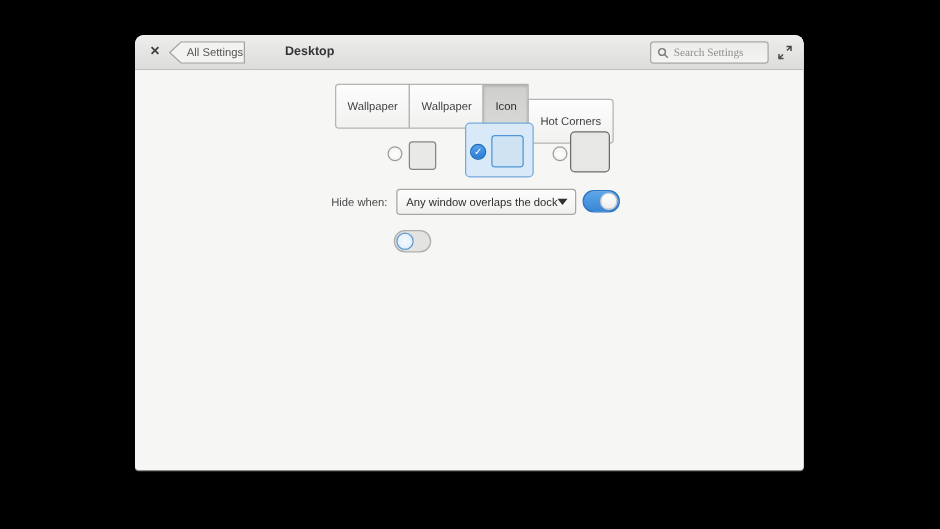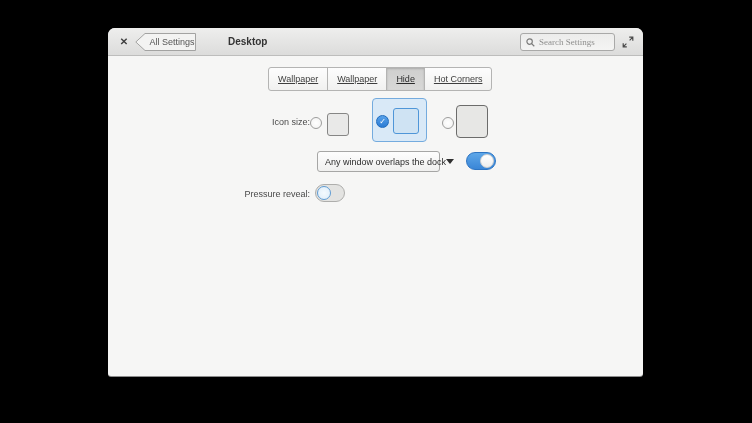--- a/index.html
+++ b/index.html
@@ -55,29 +55,29 @@
     border: none; background: transparent; outline: none;
     font-size: 9px; color: #444; width: 70px;
     font-family: Liberation Serif, serif;
   }
   .search-entry input::placeholder { color: #8f8f8e; }
   .resize-btn { position: absolute; right: 9px; top: 8px; width: 12px; height: 12px; }
 
   
   .tabs { position: absolute; left: 160px; top: 39px; display: flex; }
   .tab {
-    height: 24px; padding: 0 9px;
+    height: 36px; padding: 0 9px;
     display: flex; align-items: center;
     font-size: 9px; color: #3e3e3e;
     background: linear-gradient(#fdfdfd, #f1f1f0);
     border: 1px solid #b4b4b3;
-    margin-left: -1px; cursor: default; white-space: nowrap; text-decoration: underline;
+    margin-left: -1px; cursor: default; white-space: nowrap;
   }
   .tab:first-child { border-radius: 3px 0 0 3px; margin-left: 0; }
-  .tab:last-child { border-radius: 0 3px 3px 0; }
+  .tab:last-child { border-radius: 0 3px 3px 0; margin-top: 12px; }
   .tab.active {
     background: linear-gradient(#cfcfce, #d8d8d7);
     box-shadow: inset 0 1px 2px rgba(0,0,0,0.18);
     color: #2c2c2c;
   }
 
   
   .form-label {
     position: absolute; left: 40px; width: 162px;
     text-align: right; font-size: 9px; color: #4a4a4a;
@@ -108,21 +108,21 @@
     left: 20px; top: 9px; width: 26px; height: 26px;
     background: #cfe3f3; border: 1px solid #4f96d8; border-radius: 3px;
   }
   .sq-large {
     left: 348px; top: 77px; width: 32px; height: 33px;
     background: #e7e7e5; border: 1px solid #6c6c6b; border-radius: 4px;
   }
 
   
   .dropdown {
-    position: absolute; left: 209px; top: 123px; width: 123px; height: 21px;
+    position: absolute; left: 209px; top: 123px; width: 144px; height: 21px;
     background: linear-gradient(#fdfdfd, #f0f0ef);
     border: 1px solid #a6a6a5; border-radius: 3px;
     display: flex; align-items: center; justify-content: space-between;
     padding: 0 7px; cursor: default;
   }
   .dropdown .value { font-size: 9px; color: #2d2d2d; white-space: nowrap; }
   .caret {
     width: 0; height: 0;
     border-left: 4px solid transparent; border-right: 4px solid transparent;
     border-top: 5px solid #2f2f2f;
@@ -184,48 +184,47 @@
     <div class="resize-btn">
       <svg width="12" height="12" viewBox="0 0 12 12">
         <path d="M7.2 1.2 H10.8 V4.8 M10.8 1.2 L7.6 4.4 M4.8 10.8 H1.2 V7.2 M1.2 10.8 L4.4 7.6" fill="none" stroke="#4a4a4a" stroke-width="1.2"></path>
       </svg>
     </div>
   </div>
 
   <div class="tabs">
     <div class="tab">Wallpaper</div>
     <div class="tab">Wallpaper</div>
-    <div class="tab active">Hide</div>
+    <div class="tab active">Icon</div>
     <div class="tab">Hot Corners</div>
   </div>
 
-  <div class="form-label" style="top:89px">Icon size:</div>
 
   <div class="radio" style="left:202px; top:89px"></div>
   <div class="sq sq-small"></div>
 
   <div class="option-selected">
     <div class="radio checked" style="left:3px; top:16px">
       <span>✓</span>
     </div>
     <div class="sq sq-medium"></div>
   </div>
 
   <div class="radio" style="left:334px; top:89px"></div>
   <div class="sq sq-large"></div>
 
+  <div class="form-label" style="top:129px">Hide when:</div>
 
   <div class="dropdown">
     <span class="value">Any window overlaps the dock</span>
     <span class="caret"></span>
   </div>
 
   <div class="switch on" style="left:358px; top:124px">
     <div class="knob"></div>
   </div>
 
-  <div class="form-label" style="top:161px">Pressure reveal:</div>
 
   <div class="switch off" style="left:207px; top:156px">
     <div class="knob"></div>
   </div>
 
 </div>
 
 </body></html>

